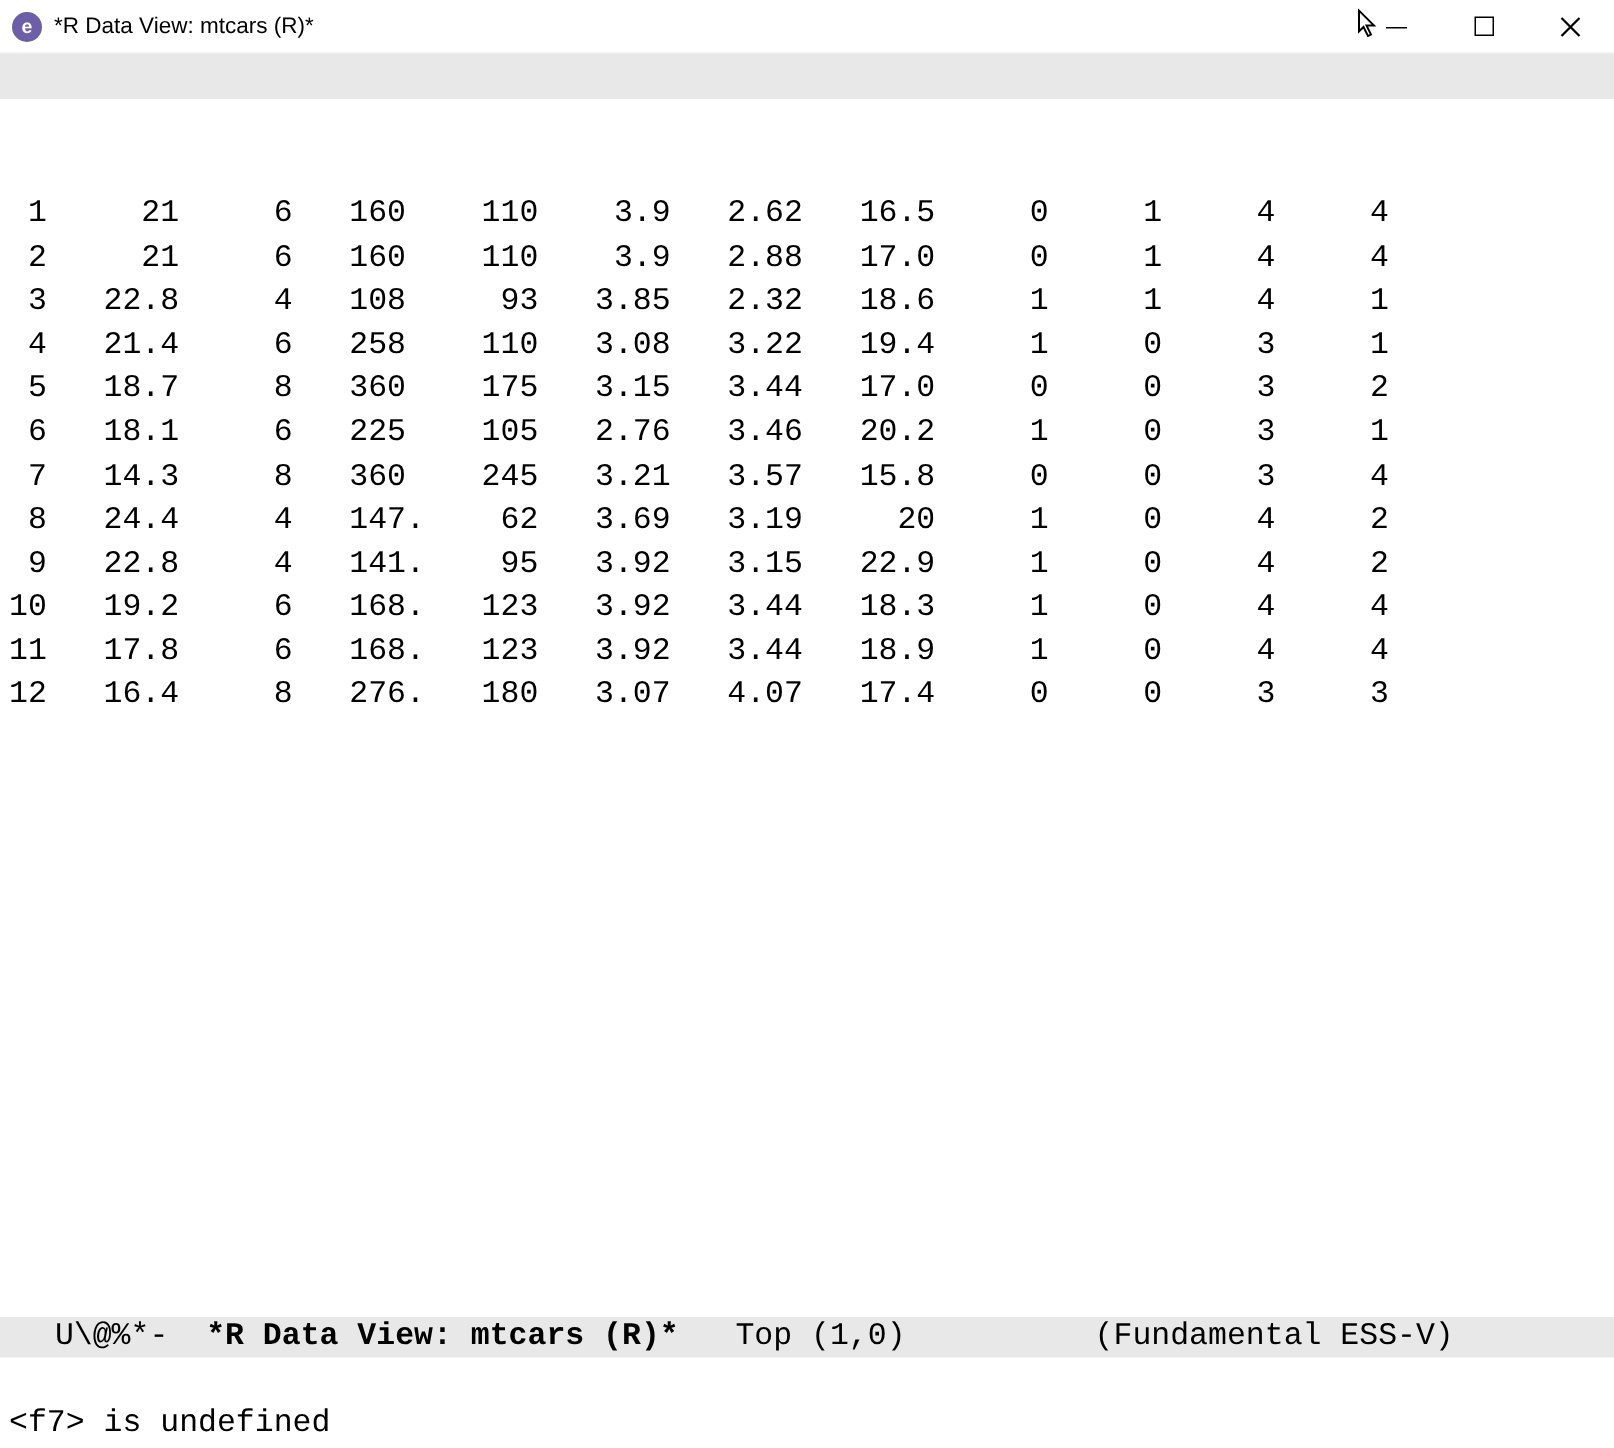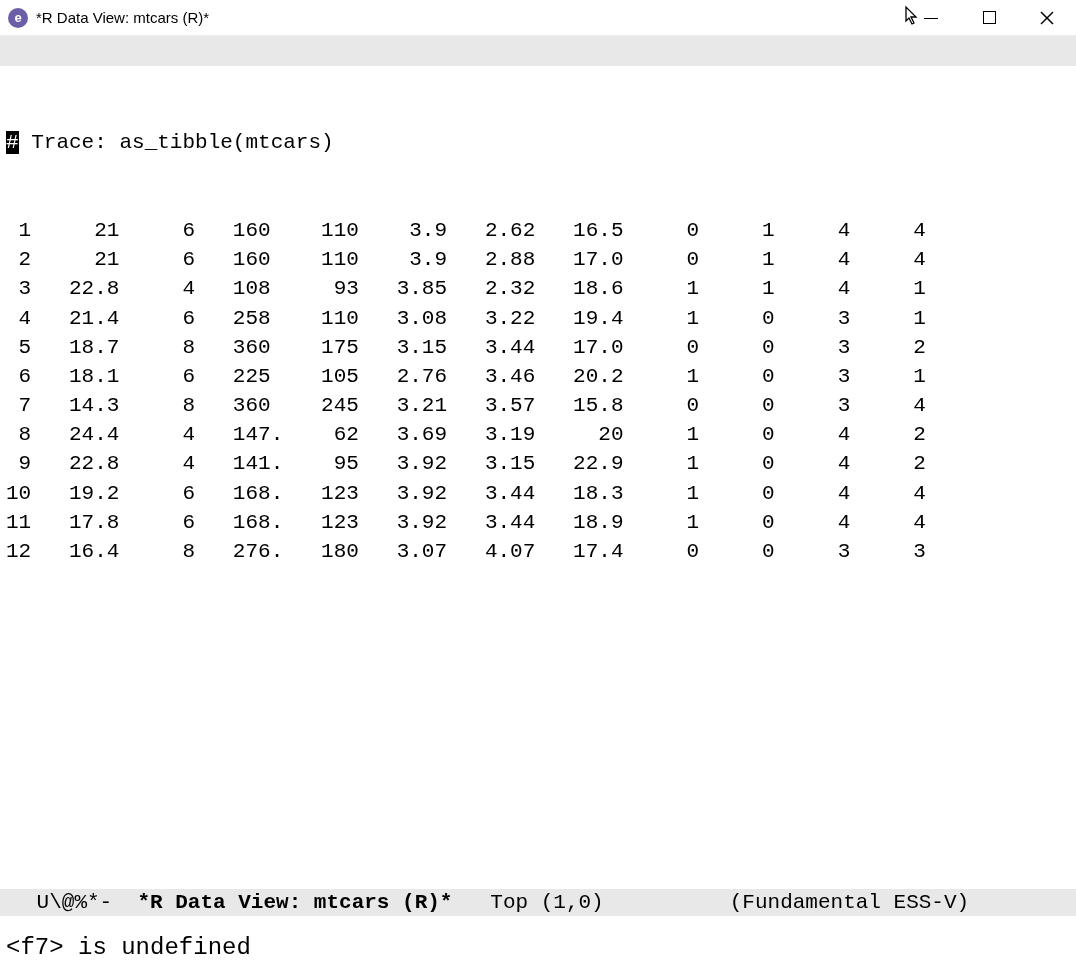--- a/index.html
+++ b/index.html
@@ -85,21 +85,22 @@
     .modeline {
       background: #e8e8e8;
       padding: 2px 24px;
       font-size: 21px;
       white-space: pre;
     }
     .modeline b { font-weight: bold; }
     .echo {
       background: #fff;
       padding: 18px 6px 4px 6px;
-      font-size: 24px;
+      font-size: 21px;
+      margin-top: 15px;
     }
     .row { display: block; }
   </style>
 </head>
 <body>
 
 <div class="titlebar">
   <span class="titlebar-icon">e</span>
   <span class="titlebar-title">*R Data View: mtcars (R)*</span>
   <span class="titlebar-cursor">
@@ -119,19 +120,18 @@
           <line x1="1" y1="1" x2="13" y2="13" stroke="#000" stroke-width="1.5"></line>
           <line x1="13" y1="1" x2="1" y2="13" stroke="#000" stroke-width="1.5"></line>
         </svg>
     </span>
   </div>
 </div>
 
 <div class="menubar"></div>
 
 <div class="buffer">
-  <div class="row"><span class="cursor-block">#</span><span> Trace: as_tibble(mtcars)</span></div>
   <div id="data-rows"><div class="row"> 1     21     6   160    110    3.9   2.62   16.5     0     1     4     4</div><div class="row"> 2     21     6   160    110    3.9   2.88   17.0     0     1     4     4</div><div class="row"> 3   22.8     4   108     93   3.85   2.32   18.6     1     1     4     1</div><div class="row"> 4   21.4     6   258    110   3.08   3.22   19.4     1     0     3     1</div><div class="row"> 5   18.7     8   360    175   3.15   3.44   17.0     0     0     3     2</div><div class="row"> 6   18.1     6   225    105   2.76   3.46   20.2     1     0     3     1</div><div class="row"> 7   14.3     8   360    245   3.21   3.57   15.8     0     0     3     4</div><div class="row"> 8   24.4     4   147.    62   3.69   3.19     20     1     0     4     2</div><div class="row"> 9   22.8     4   141.    95   3.92   3.15   22.9     1     0     4     2</div><div class="row">10   19.2     6   168.   123   3.92   3.44   18.3     1     0     4     4</div><div class="row">11   17.8     6   168.   123   3.92   3.44   18.9     1     0     4     4</div><div class="row">12   16.4     8   276.   180   3.07   4.07   17.4     0     0     3     3</div></div>
 </div>
 
 <div class="modeline"><span> U\@%*-  </span><b>*R Data View: mtcars (R)*</b><span>   Top (1,0)          </span><span>(Fundamental ESS-V)</span></div>
 
 <div class="echo">&lt;f7&gt; is undefined</div>
 
 </body></html>

